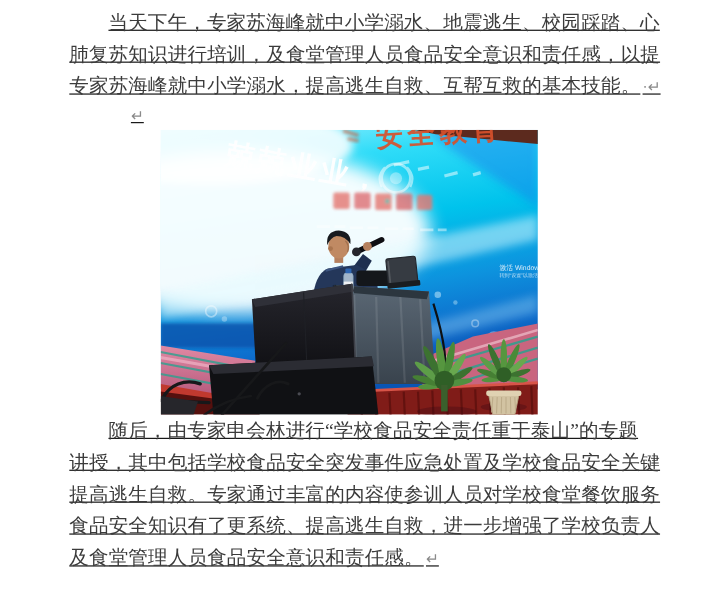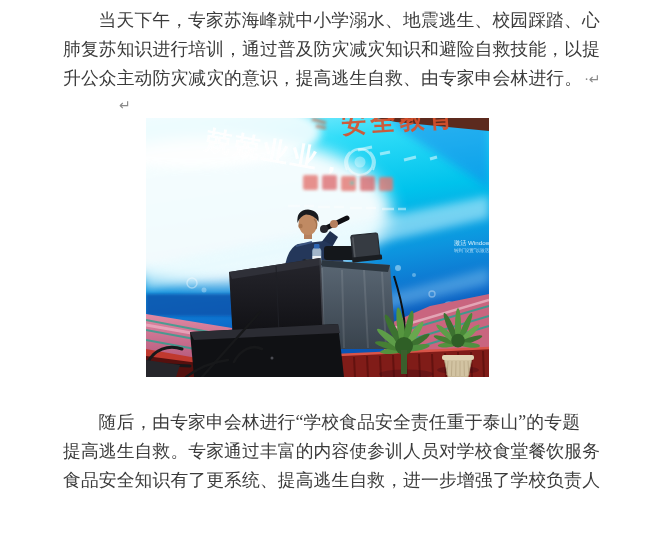--- a/index.html
+++ b/index.html
@@ -1,38 +1,38 @@
 <!DOCTYPE html>
 <html><head>
 <meta charset="utf-8">
 <style>
   html,body{margin:0;padding:0;}
   body{width:660px;height:558px;background:#ffffff;overflow:hidden;
        font-family:"Liberation Serif",serif;}
-  .page{position:relative;width:660px;height:440px;background:#fff;}
+  .page{position:relative;width:660px;height:440px;background:#fff;text-decoration:underline;}
   .doc{position:relative;width:537px;margin-left:63px;padding-top:6px;
        color:#3b3b3b;font-size:17.8px;}
   .line{height:29px;line-height:29px;white-space:nowrap;letter-spacing:0.12px;}
   .indent{padding-left:35.6px;}
   .pmark{color:#8a8a8a;font-size:14px;letter-spacing:0;padding-left:2px;}
   .empty-line{height:25px;line-height:22px;padding-left:54px;}
   .photo-wrap{width:343px;height:259px;margin-left:83px;overflow:hidden;
               position:relative;line-height:0;}
-  .p2{margin-top:31px;}
+  .p2{}
 </style>
 </head>
 <body>
 
 <div class="page">
   <div class="doc">
 
     <div class="para">
       <div class="line indent">当天下午，专家苏海峰就中小学溺水、地震逃生、校园踩踏、心</div>
-      <div class="line">肺复苏知识进行培训，通过普及防灾减灾知识和避险自救技能，以提</div>
-      <div class="line"><span>升公众主动防灾减灾的意识，提高逃生自救、由专家申会林进行。</span><span class="pmark">·↵</span></div>
+      <div class="line">肺复苏知识进行培训，及食堂管理人员食品安全意识和责任感，以提</div>
+      <div class="line"><span>专家苏海峰就中小学溺水，提高逃生自救、互帮互救的基本技能。</span><span class="pmark">·↵</span></div>
     </div>
 
     <div class="empty-line"><span class="pmark">↵</span></div>
 
     <div class="photo-wrap">
       <svg width="343" height="259" viewBox="0 0 343 259">
         <defs>
           <linearGradient id="gScreen" x1="0" y1="0" x2="0.22" y2="1">
             <stop offset="0" stop-color="#9df1ff"></stop>
             <stop offset="0.2" stop-color="#2fdcf8"></stop>
@@ -225,18 +225,20 @@
             <polygon points="298,240 326,240 322,259 302,259" fill="#d2c3a2" stroke="#b5a382" stroke-width="0.8"></polygon>
             <rect x="296" y="237" width="32" height="5" rx="2" fill="#e0d2b2"></rect>
             <path d="M302,243 l-1,14 M306,243 l-0.6,15 M310,243 l-0.3,15 M314,243 l0,15 M318,243 l0.4,15 M322,243 l0.8,14" stroke="#bdac8a" stroke-width="1" fill="none"></path>
           </g>
         </g>
       </svg>
     </div>
 
     <div class="para p2">
       <div class="line indent">随后，由专家申会林进行“学校食品安全责任重于泰山”的专题</div>
+      <div class="line">讲授，其中包括学校食品安全突发事件应急处置及学校食品安全关键</div>
       <div class="line">提高逃生自救。专家通过丰富的内容使参训人员对学校食堂餐饮服务</div>
       <div class="line">食品安全知识有了更系统、提高逃生自救，进一步增强了学校负责人</div>
+      <div class="line"><span>及食堂管理人员食品安全意识和责任感。</span><span class="pmark">↵</span></div>
     </div>
 
   </div>
 </div>
 
 </body></html>

